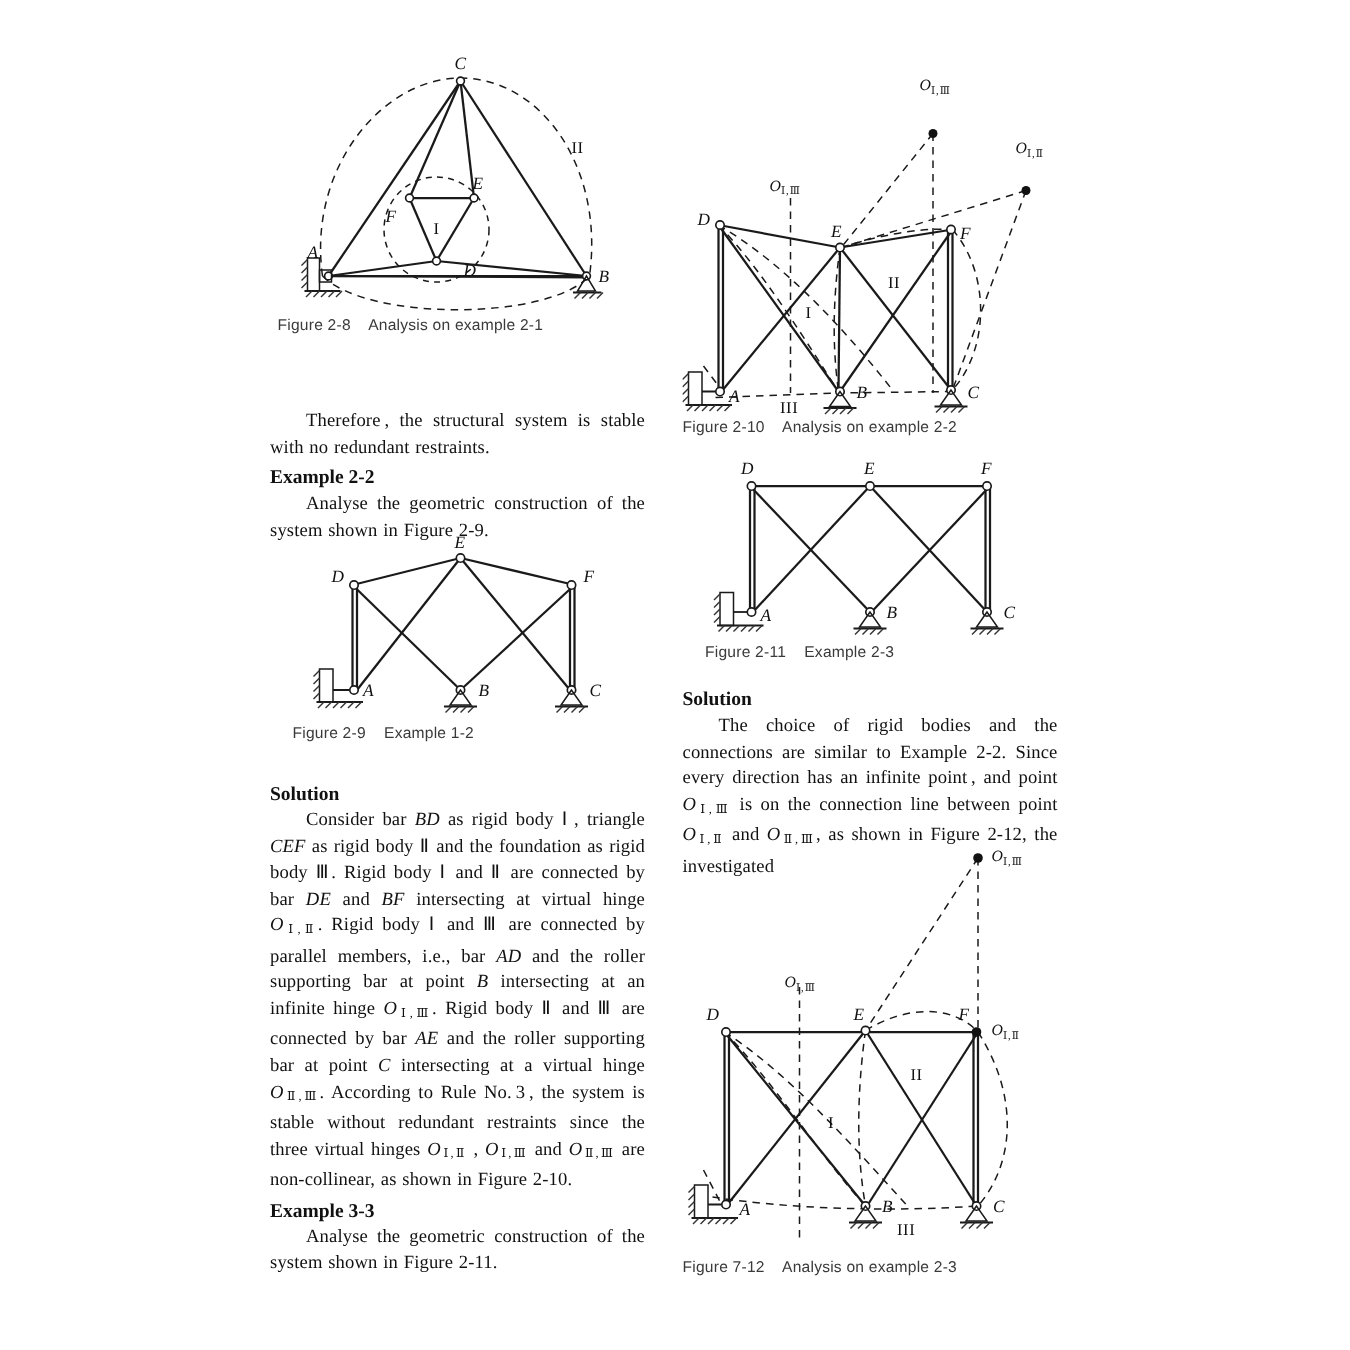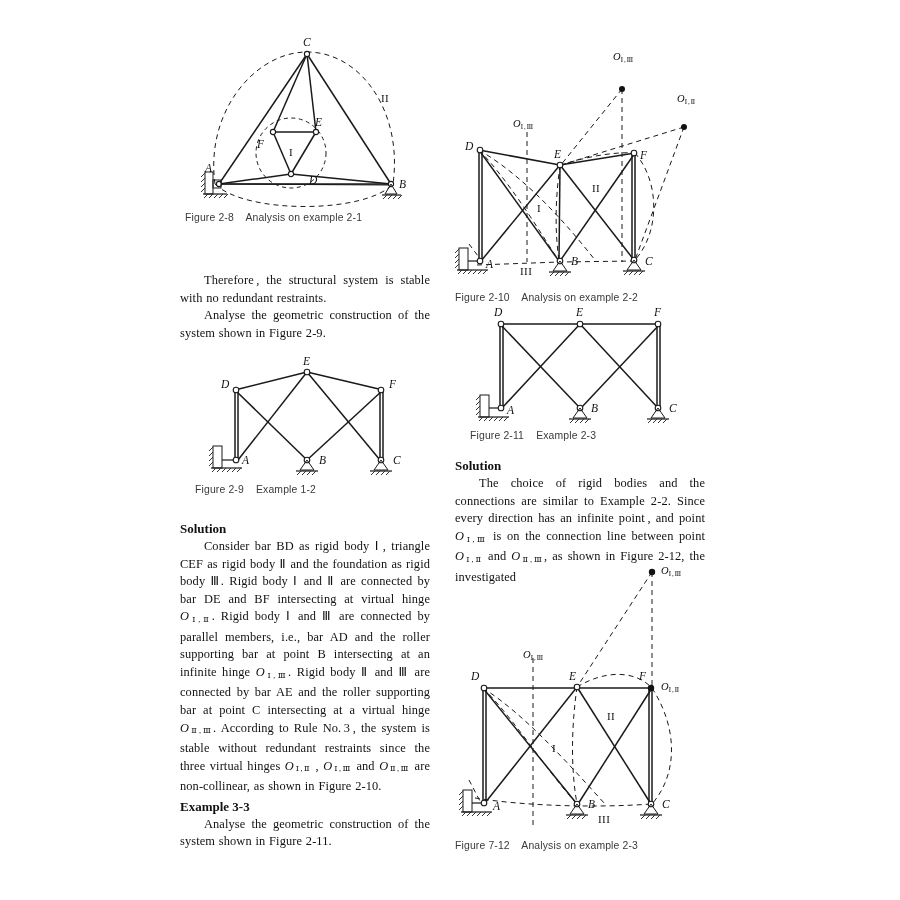--- a/index.html
+++ b/index.html
@@ -40,21 +40,21 @@
     word-spacing: 0.6px;
   }
   .para.indent { text-indent: 24px; }
   .heading {
     font-size: 13px;
     font-weight: bold;
     line-height: 19px;
     margin: 1px 0 0 0;
     font-family: "Liberation Serif", "DejaVu Serif", serif;
   }
-  .it { }
+  .it { font-style: italic; }
   .rn { font-style: normal; font-family: "Liberation Serif", serif; letter-spacing: 0.4px; }
   .ovar { font-style: italic; }
   .osub {
     font-size: 8.2px;
     font-style: normal;
     vertical-align: -0.22em;
     letter-spacing: 0.8px;
     padding-left: 1px;
   }
 
@@ -171,20 +171,21 @@
       <text class="rom" x="104" y="124">I</text>
       <text class="rom" x="196" y="70">II</text>
     </svg>
     <div class="cap">Figure 2-8    Analysis on example 2-1</div>
   </div>
 
   <div class="col col-left" style="top:246px;margin-top:26px;">
     <p class="para indent">
       Therefore , the structural system is stable with no redundant restraints.
     </p>
+    <p class="heading">Example 2-2</p>
     <p class="para indent">
       Analyse the geometric construction of the system shown in Figure 2-9.
     </p>
   </div>
 
   <div class="fig" style="left:195px; top:350px; width:235px;">
     <svg width="235" height="132" viewBox="0 0 235 132">
       <g stroke="#1a1a1a" fill="none" stroke-width="1.5">
 
         <path d="M 40 40 L 112 22"></path>
@@ -384,21 +385,21 @@
       <text class="lbl" x="31" y="236">A</text>
       <text class="lbl" x="116" y="233">B</text>
       <text class="lbl" x="190" y="233">C</text>
       <text class="rom" x="82" y="180">I</text>
       <text class="rom" x="137" y="160">II</text>
       <text class="rom" x="65" y="243">III</text>
       <text class="osmall" x="58" y="95">O<tspan class="sb" dy="2.4">Ⅰ,Ⅲ</tspan></text>
       <text class="osmall" x="158" y="28">O<tspan class="sb" dy="2.4">Ⅰ,Ⅲ</tspan></text>
       <text class="osmall" x="222" y="70">O<tspan class="sb" dy="2.4">Ⅰ,Ⅱ</tspan></text>
     </svg>
-    <div class="cap" style="margin-top:12px;">Figure 2-10    Analysis on example 2-2</div>
+    <div class="cap" style="margin-top:0px;">Figure 2-10    Analysis on example 2-2</div>
   </div>
 
   <div class="fig" style="left:470px; top:300px; width:240px;">
     <svg width="240" height="128" viewBox="0 0 240 128">
       <g stroke="#1a1a1a" fill="none" stroke-width="1.5">
         <path d="M 30 24 L 190 24"></path>
         <path d="M 30 24 L 30 108"></path>
         <path d="M 33 24 L 33 108"></path>
         <path d="M 187 24 L 187 108"></path>
         <path d="M 190 24 L 190 108"></path>

